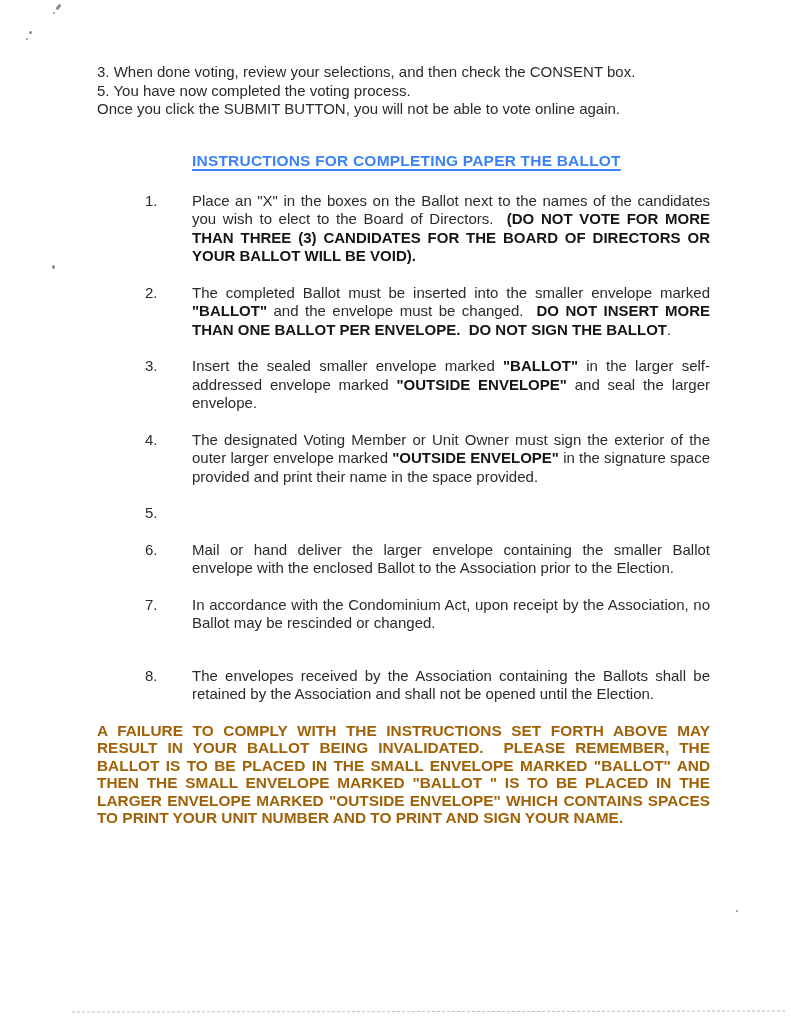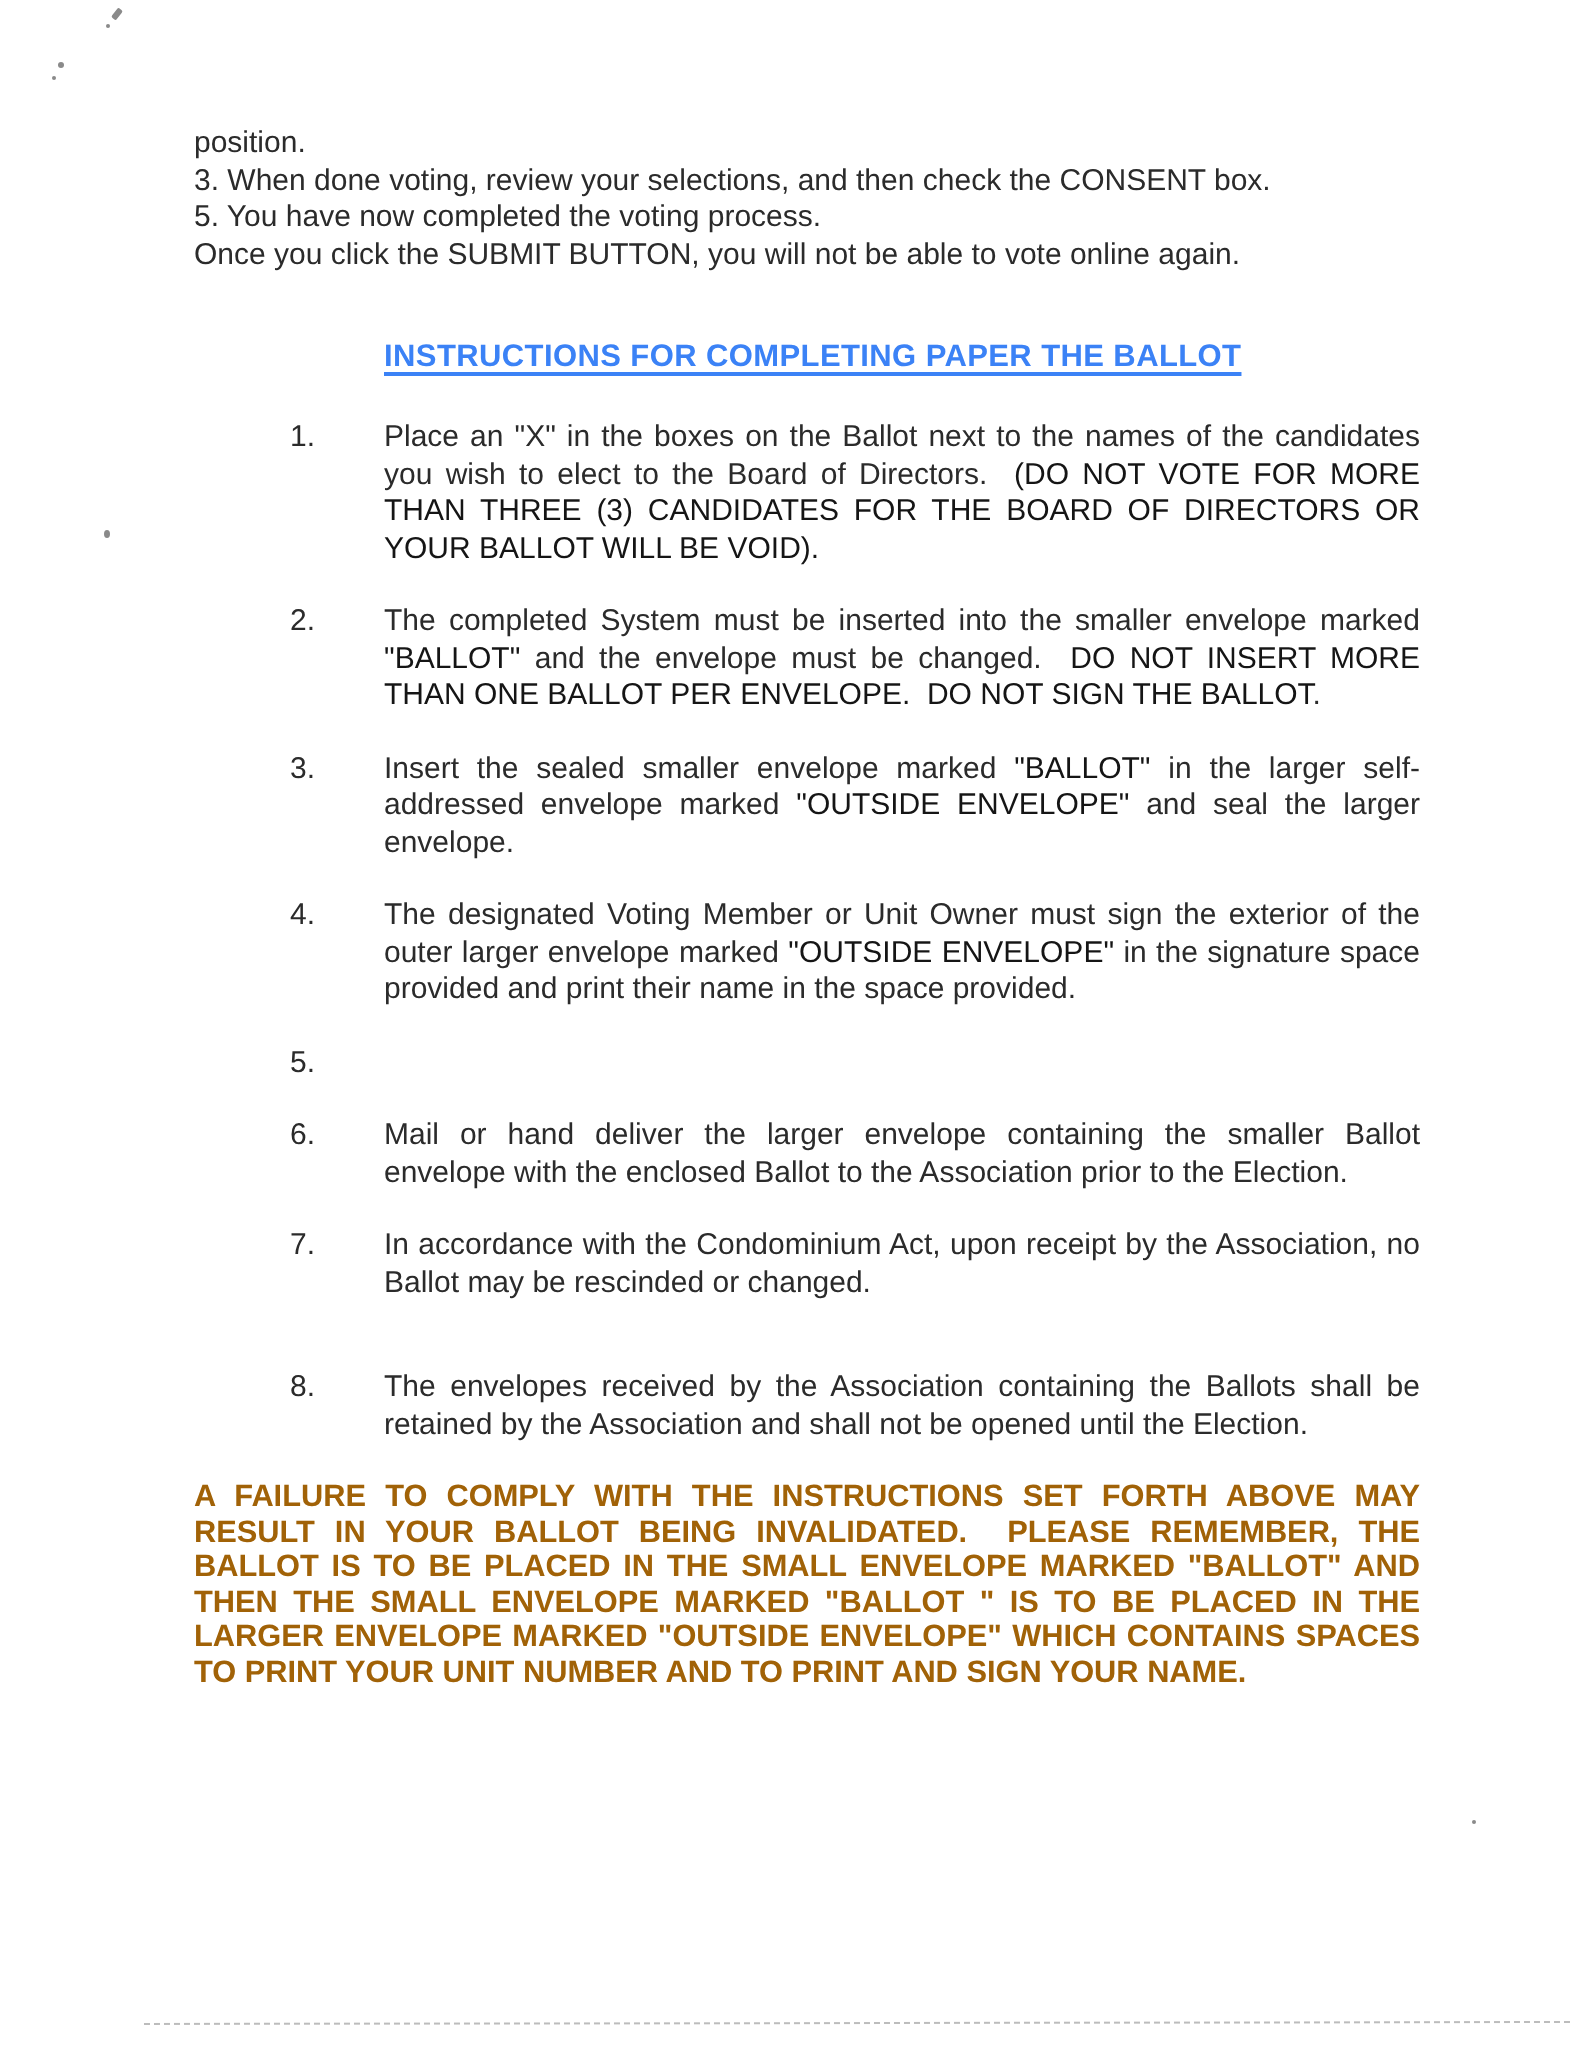--- a/index.html
+++ b/index.html
@@ -56,21 +56,21 @@
     line-height: 18.5px;
   }
   .item-text {
     flex: 1;
     font-size: 15px;
     line-height: 18.5px;
     text-align: justify;
     white-space: pre-wrap;
   }
   .b {
-    font-weight: normal;
+    font-weight: bold;
     color: #151515;
   }
   .footer-para {
     margin: 14px 0 0 0;
     font-size: 15.4px;
     font-weight: bold;
     color: #a16207;
     line-height: 17.6px;
     text-align: justify;
     white-space: pre-wrap;
@@ -106,36 +106,35 @@
   <span class="speck s1"></span>
   <span class="speck s2"></span>
   <span class="speck s3"></span>
   <span class="speck s4"></span>
   <span class="speck s5"></span>
   <span class="speck s6"></span>
 
   <div class="content">
 
     <div class="intro">
-        <div class="intro-line">position.</div>
         <div class="intro-line">3. When done voting, review your selections, and then check the CONSENT box.</div>
         <div class="intro-line">5. You have now completed the voting process.</div>
         <div class="intro-line">Once you click the SUBMIT BUTTON, you will not be able to vote online again.</div>
       </div>
 
     <div class="heading">INSTRUCTIONS FOR COMPLETING PAPER THE BALLOT</div>
 
     <div class="list">
         <div class="item">
           <div class="item-num">1.</div>
           <div class="item-text"><span>Place an "X" in the boxes on the Ballot next to the names of the candidates you wish to elect to the Board of Directors.  </span><span class="b">(DO NOT VOTE FOR MORE THAN THREE (3) CANDIDATES FOR THE BOARD OF DIRECTORS OR YOUR BALLOT WILL BE VOID).</span></div>
         </div>
         <div class="item">
           <div class="item-num">2.</div>
-          <div class="item-text"><span>The completed System must be inserted into the smaller envelope marked </span><span class="b">"BALLOT"</span><span> and the envelope must be changed.  </span><span class="b">DO NOT INSERT MORE THAN ONE BALLOT PER ENVELOPE.  DO NOT SIGN THE BALLOT</span><span>.</span></div>
+          <div class="item-text"><span>The completed Ballot must be inserted into the smaller envelope marked </span><span class="b">"BALLOT"</span><span> and the envelope must be changed.  </span><span class="b">DO NOT INSERT MORE THAN ONE BALLOT PER ENVELOPE.  DO NOT SIGN THE BALLOT</span><span>.</span></div>
         </div>
         <div class="item">
           <div class="item-num">3.</div>
           <div class="item-text"><span>Insert the sealed smaller envelope marked </span><span class="b">"BALLOT"</span><span> in the larger self-addressed envelope marked </span><span class="b">"OUTSIDE ENVELOPE"</span><span> and seal the larger envelope.</span></div>
         </div>
         <div class="item">
           <div class="item-num">4.</div>
           <div class="item-text"><span>The designated Voting Member or Unit Owner must sign the exterior of the outer larger envelope marked </span><span class="b">"OUTSIDE ENVELOPE"</span><span> in the signature space provided and print their name in the space provided.</span></div>
         </div>
         <div class="item">

